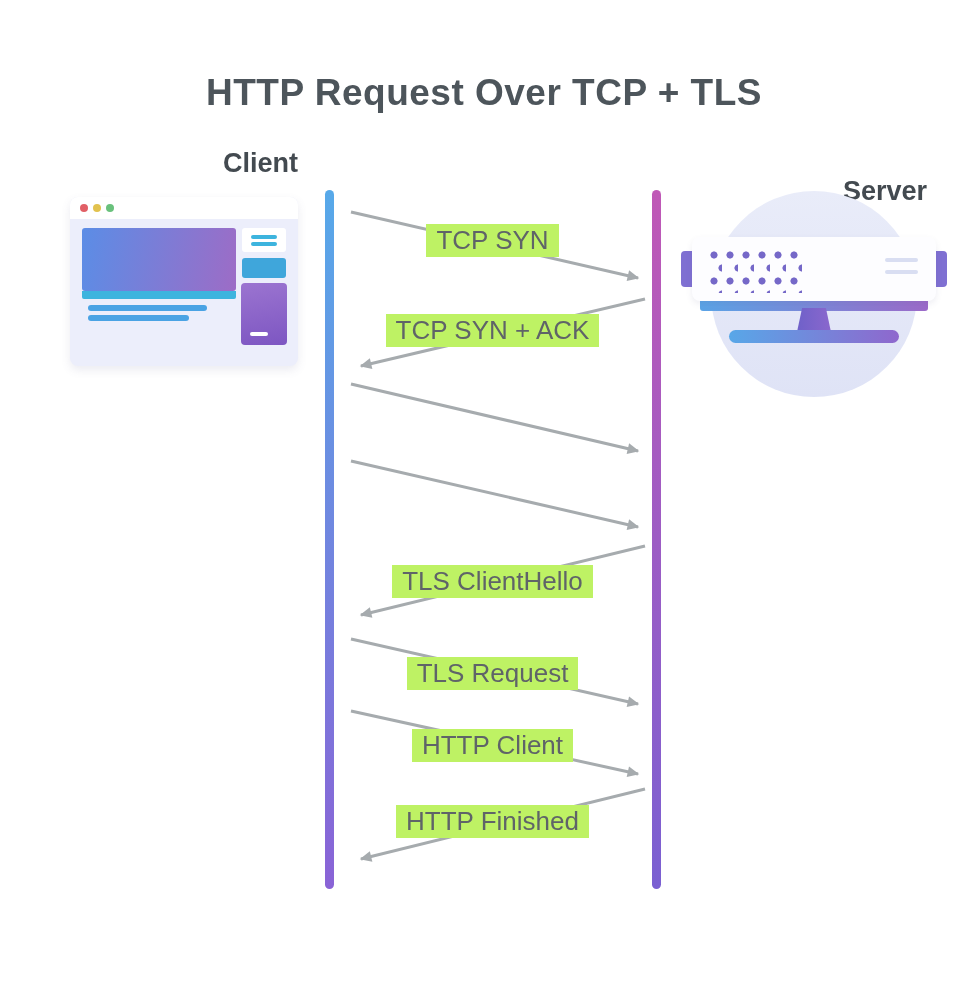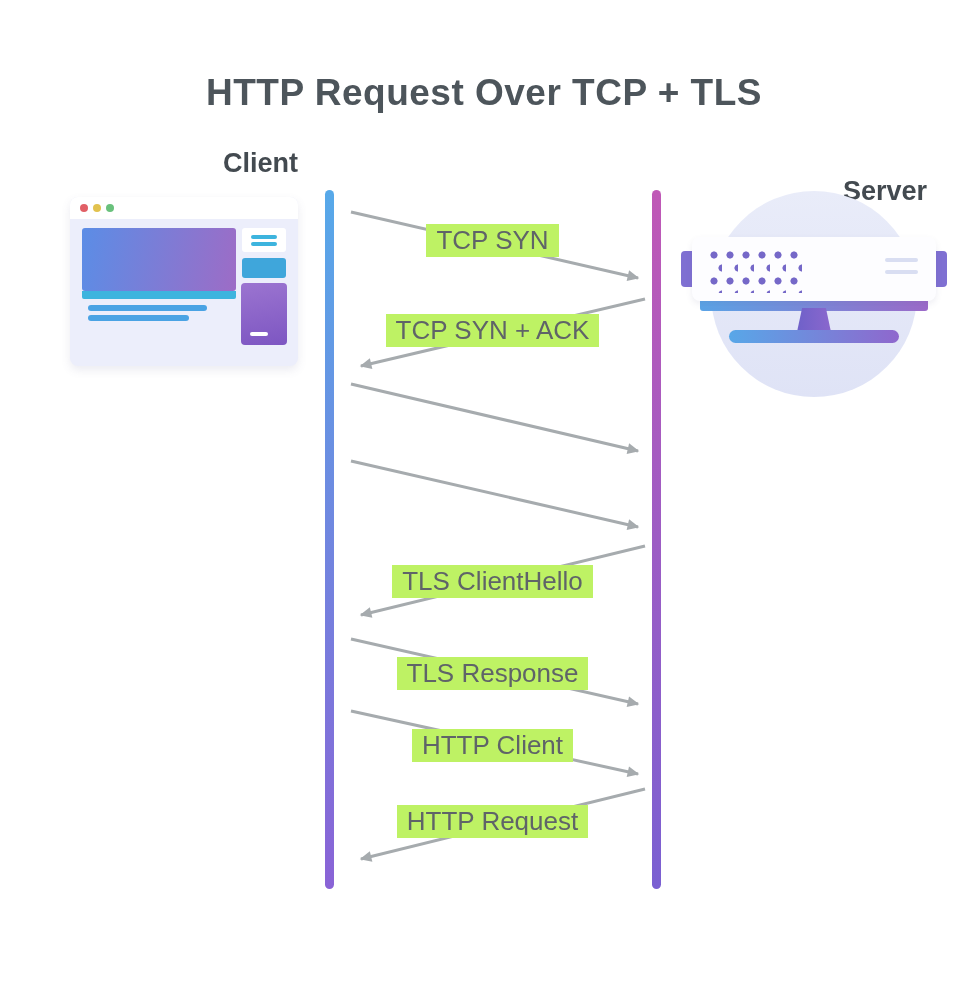--- a/index.html
+++ b/index.html
@@ -141,22 +141,22 @@
   <div class="msg m1">
       <span>TCP SYN</span>
     </div>
   <div class="msg m2">
       <span>TCP SYN + ACK</span>
     </div>
   <div class="msg m5">
       <span>TLS ClientHello</span>
     </div>
   <div class="msg m6">
-      <span>TLS Response</span>
+      <span>TLS Request</span>
     </div>
   <div class="msg m7">
       <span>HTTP Client</span>
     </div>
   <div class="msg m8">
-      <span>HTTP Request</span>
+      <span>HTTP Finished</span>
     </div>
 
 </div>
 
 </body></html>

